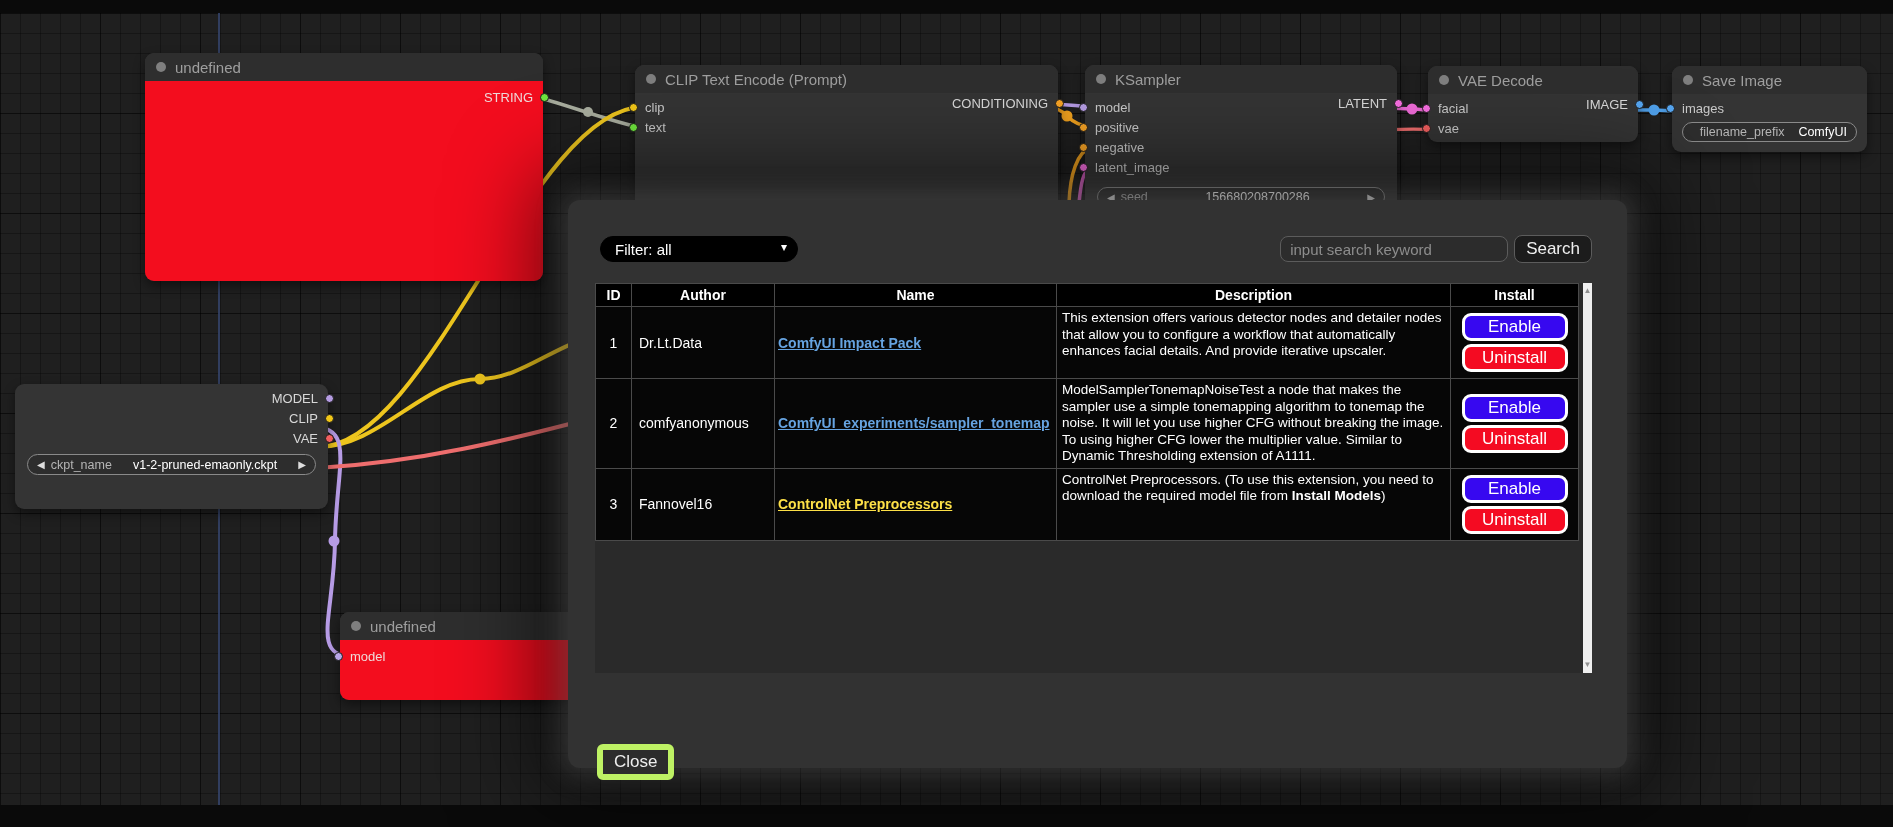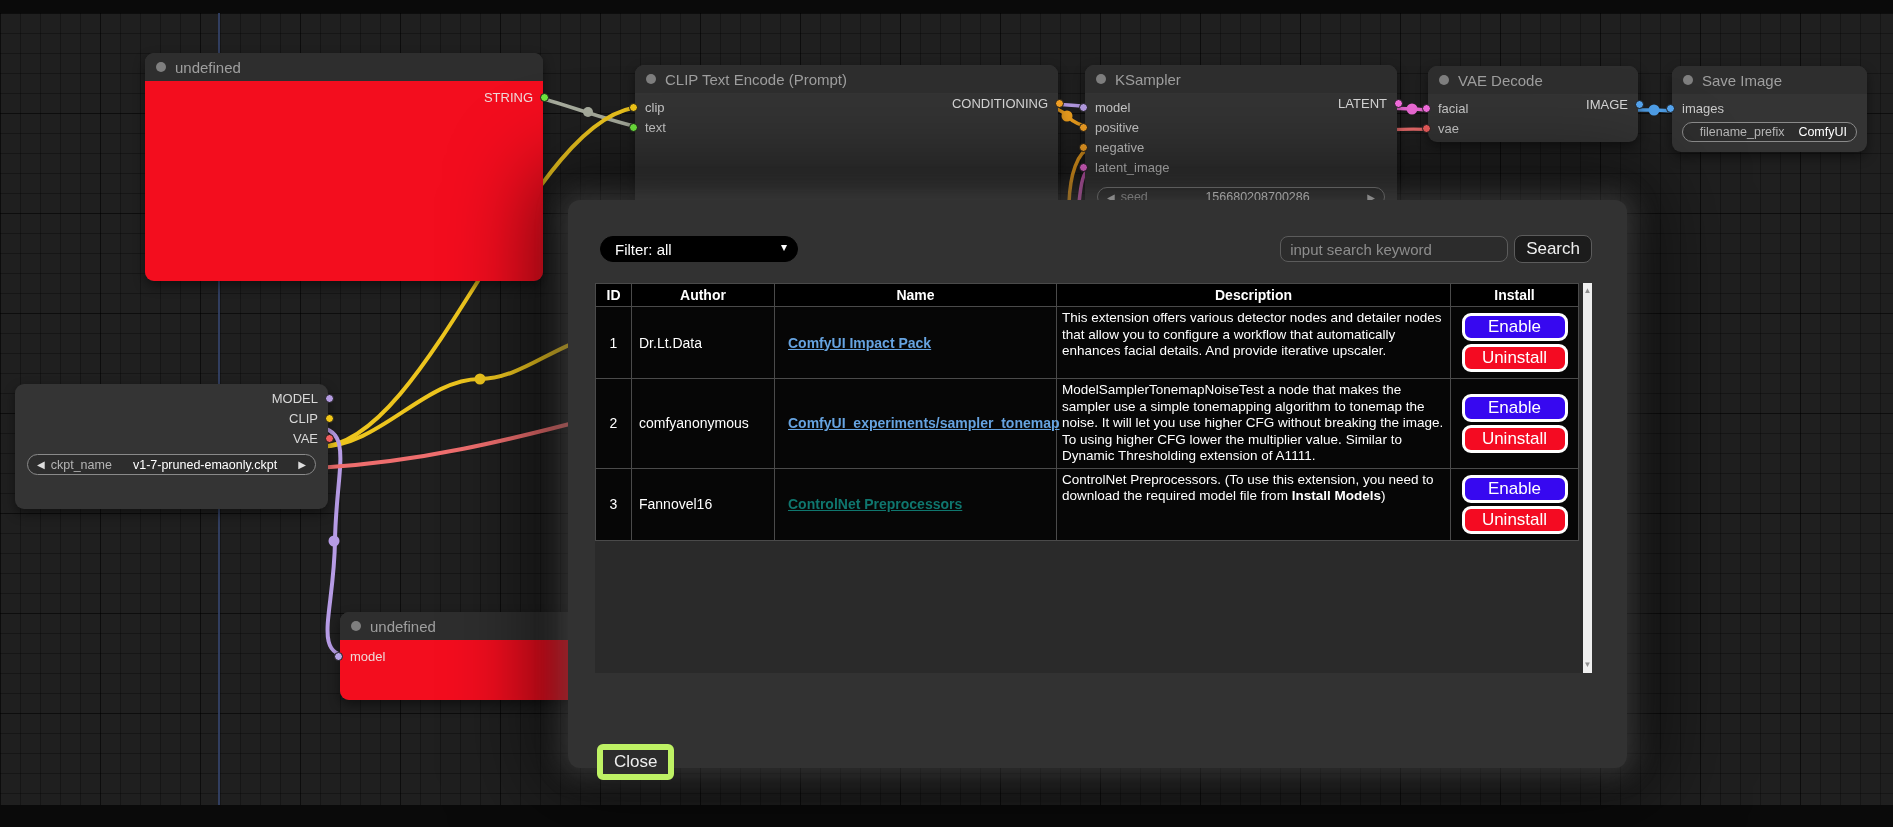--- a/index.html
+++ b/index.html
@@ -48,21 +48,21 @@
     color:#ddd;font-size:15px;padding:0 9px;}
   input.search::placeholder{color:#8d8d8d;}
   .search-btn{margin-left:6px;height:28px;padding:0 11px;background:#1c1c1c;border:1px solid #5c5c5c;border-radius:8px;
     color:#f0f0f0;font-size:17px;}
   .scrollbox{margin-top:20px;height:390px;background:#2a2a2a;display:flex;align-items:flex-start;}
   table.ext{border-collapse:collapse;table-layout:fixed;width:983px;}
   table.ext th{background:#000;color:#fff;font-size:14px;font-weight:bold;height:23px;border:1px solid #4a4a4a;}
   table.ext td{background:#060606;border:1px solid #4a4a4a;color:#fff;}
   td.c-id{text-align:center;font-size:14px;}
   td.c-author{font-size:14px;padding-left:7px;}
-  td.c-name{padding-left:13px;font-size:14px;}
+  td.c-name{padding-left:3px;font-size:14px;}
   td.c-name a{font-weight:bold;text-decoration:underline;}
   td.c-desc{font-size:13.5px;line-height:16.5px;padding:3px 5px;vertical-align:top;}
   td.c-install{padding:3px 0;}
   .ibtn{display:block;width:106px;margin:3px auto;padding:1px 0;border-radius:9px;font-size:17px;color:#fff;
     text-align:center;border:3px solid #ffffff;cursor:pointer;}
   .sbar{width:15px;height:390px;background:#efefef;margin-left:4px;position:relative;}
   .sbar .sarr{position:absolute;left:0;right:0;text-align:center;color:#909090;font-size:8px;line-height:8px;}
   .sbar .up{top:4px;} .sbar .down{bottom:4px;}
   .close-btn{margin:71px 0 0 2px;background:#2c2c2c;border:6px solid #bef264;border-radius:6px;color:#eee;
     font-size:17px;padding:2px 11px;}
@@ -230,21 +230,21 @@
             <span class="dot" style="background: rgb(242, 199, 24);"></span>
           </div>
           <div class="slot out">
             <span>VAE</span>
             <span class="dot" style="background: rgb(242, 95, 95);"></span>
           </div>
         </div>
       <div class="widget" style="margin-top:6px;height:21px;">
         <span class="arr">◀</span>
         <span>ckpt_name</span>
-        <span class="wval">v1-7-pruned-emaonly.ckpt</span>
+        <span class="wval">v1-2-pruned-emaonly.ckpt</span>
         <span class="arr">▶</span>
       </div>
     </div>
   </div>
 
   <div class="node" style="left:340px;top:612px;width:290px;">
     <div class="ntitle">
       <span class="tdot"></span>
       <span>undefined</span>
     </div>
@@ -305,21 +305,21 @@
               <td class="c-name"><a href="#" style="color: rgb(102, 163, 224);">ComfyUI_experiments/sampler_tonemap</a></td>
               <td class="c-desc"><span>ModelSamplerTonemapNoiseTest a node that makes the sampler use a simple tonemapping algorithm to tonemap the noise. It will let you use higher CFG without breaking the image. To using higher CFG lower the multiplier value. Similar to Dynamic Thresholding extension of A1111.</span></td>
               <td class="c-install">
                 <button class="ibtn" style="background: rgb(55, 8, 240);">Enable</button>
                 <button class="ibtn" style="background: rgb(244, 11, 34);">Uninstall</button>
               </td>
             </tr>
             <tr>
               <td class="c-id">3</td>
               <td class="c-author">Fannovel16</td>
-              <td class="c-name"><a href="#" style="color: #0f766e;">ControlNet Preprocessors</a></td>
+              <td class="c-name"><a href="#" style="color: #fde047;">ControlNet Preprocessors</a></td>
               <td class="c-desc"><span>ControlNet Preprocessors. (To use this extension, you need to download the required model file from </span><b>Install Models</b><span>)</span></td>
               <td class="c-install">
                 <button class="ibtn" style="background: rgb(55, 8, 240);">Enable</button>
                 <button class="ibtn" style="background: rgb(244, 11, 34);">Uninstall</button>
               </td>
             </tr>
           </tbody>
       </table>
       <div class="sbar">
         <div class="sarr up">▲</div>

